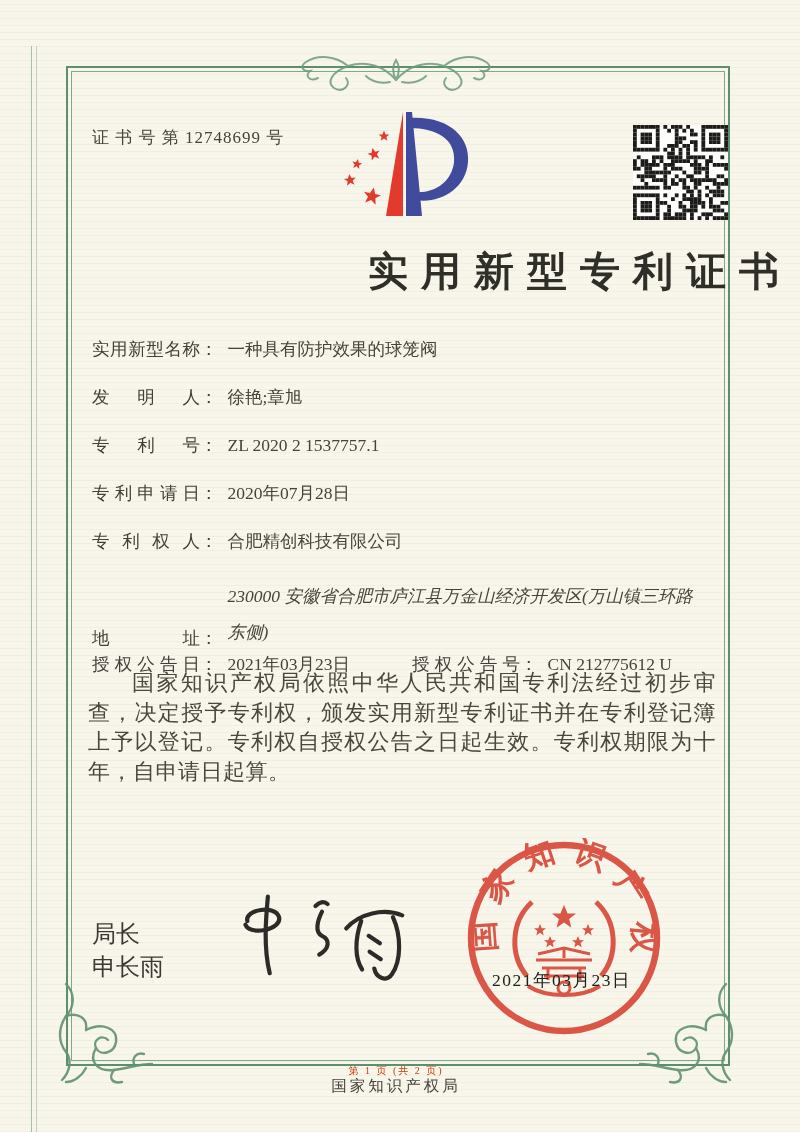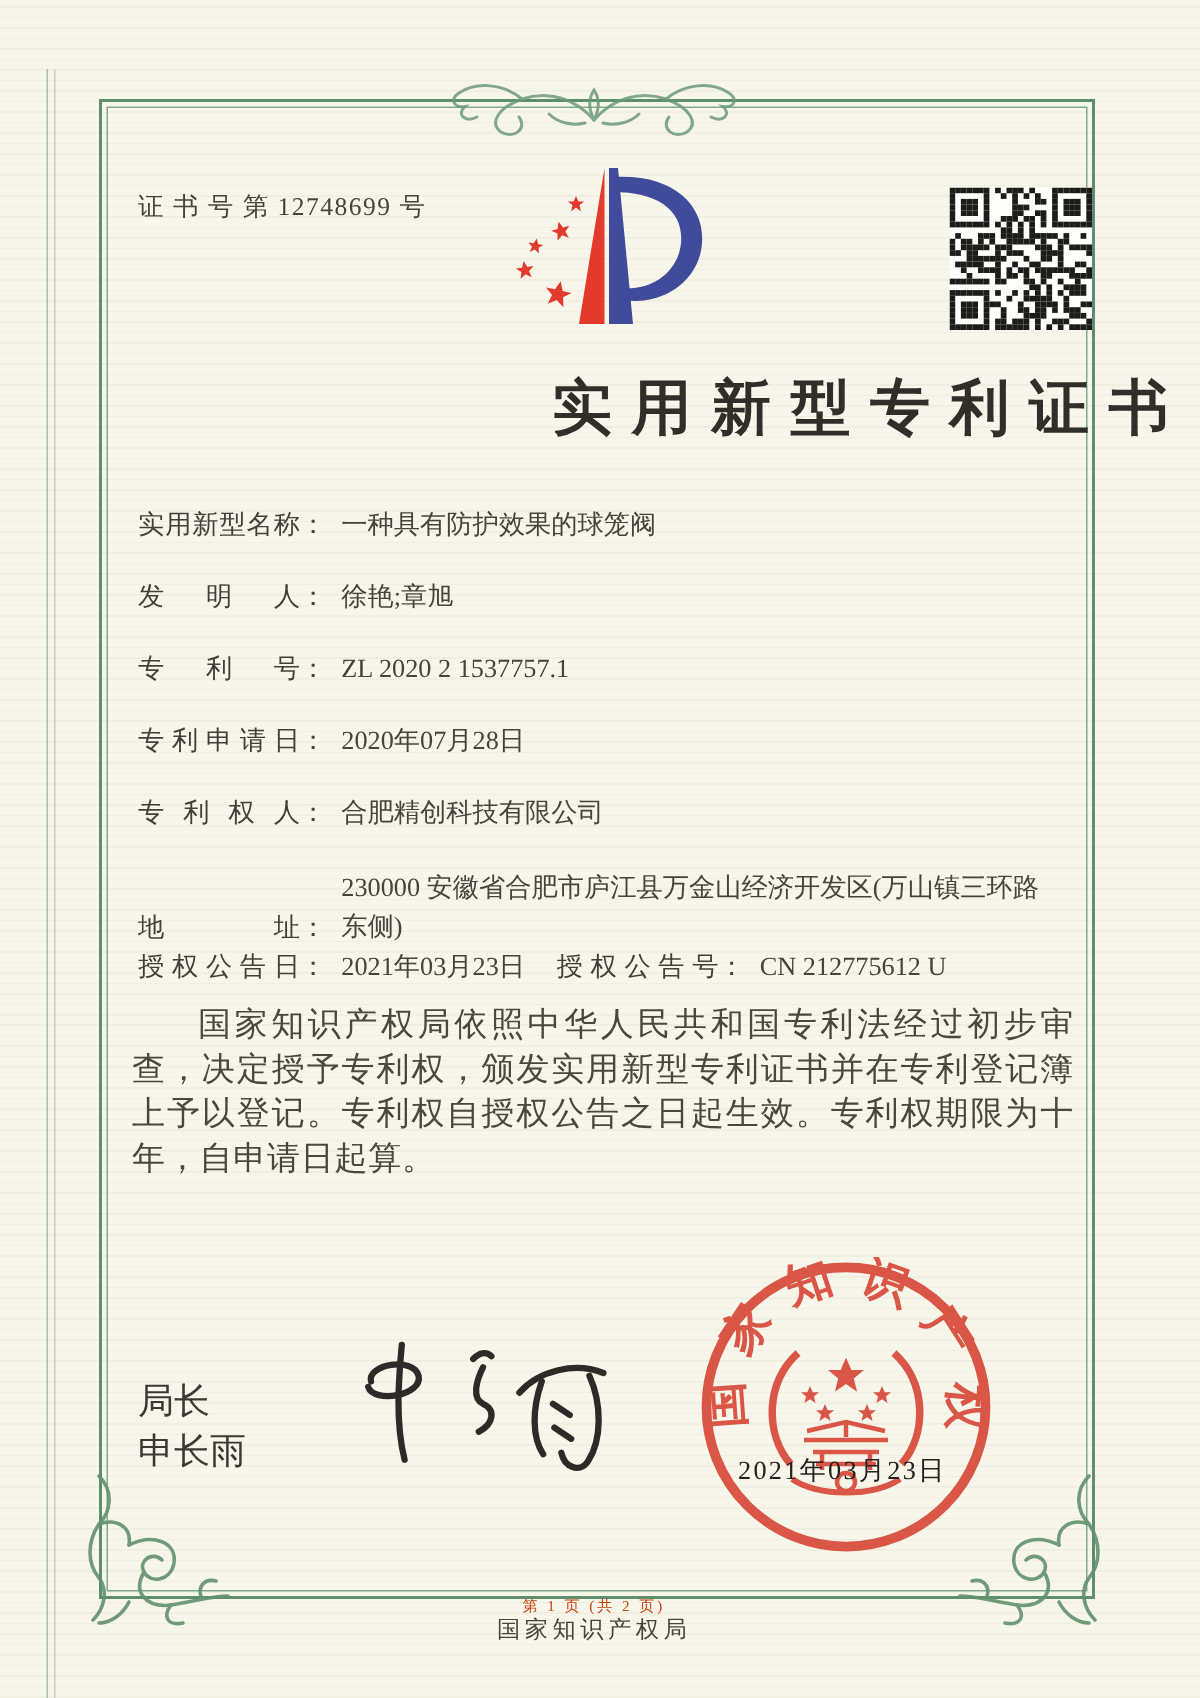--- a/index.html
+++ b/index.html
@@ -37,23 +37,23 @@
   }
   .fields{position:absolute;left:92px;top:338px;width:626px;font-size:17.5px;}
   .frow{margin-bottom:25px;display:flex;align-items:flex-end;line-height:23px;}
   .frow .lbl{
     display:inline-block;width:108px;text-align:justify;text-align-last:justify;
     flex:none;color:#403f38;
   }
   .frow .colon{flex:none;margin-right:10px;color:#403f38;}
   .frow .val{color:#45443c;}
   .frow.addr{margin-bottom:3px;}
-  .frow.addr .val{width:470px;line-height:26px;}
-  .grant-row{display:flex;gap:21px;}
-  .grant-row .pair2{display:flex;}
+  .frow.addr .val{width:470px;line-height:36px;font-style:italic;}
+  .grant-row{display:flex;}
+  .grant-row .pair2{margin-left:62px;display:flex;}
   .body-text{
     position:absolute;left:88px;top:668px;width:628px;
     font-size:22px;line-height:29.5px;text-align:justify;color:#4a473d;
     letter-spacing:.5px;
   }
   .body-text p{margin:0;text-indent:2em;}
   .sig-block{position:absolute;left:92px;top:918px;font-size:24px;color:#3a3933;}
   .sig-block .name{margin-top:1px;}
   .signature{position:absolute;left:212px;top:878px;width:220px;height:112px;}
   .seal{position:absolute;left:464px;top:838px;width:200px;height:200px;opacity:.93;}

